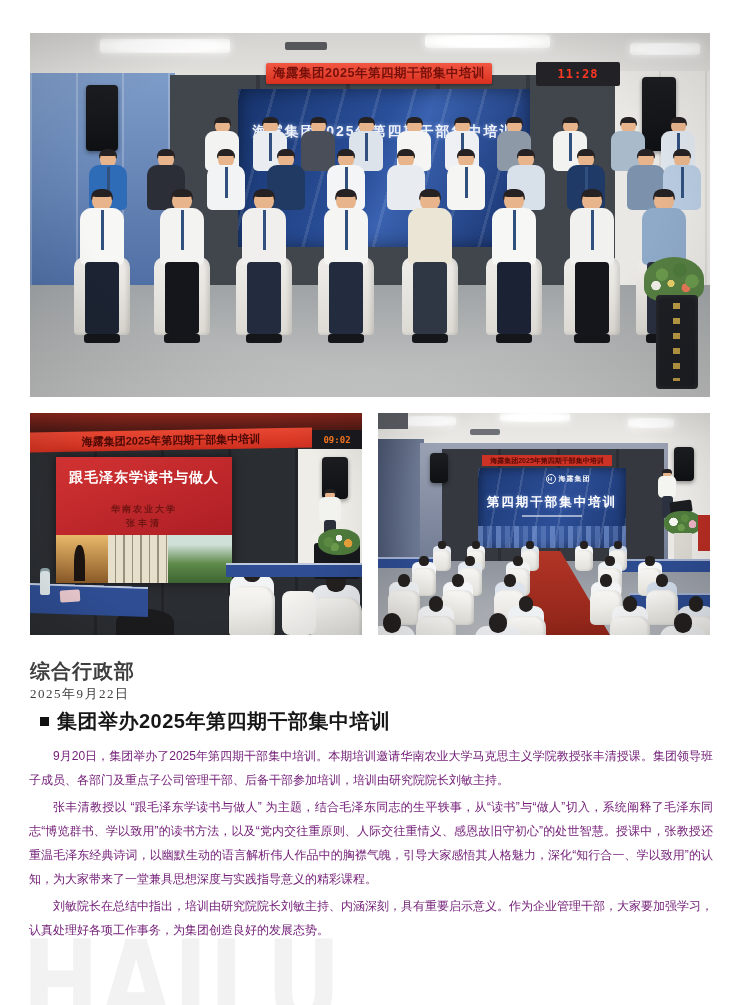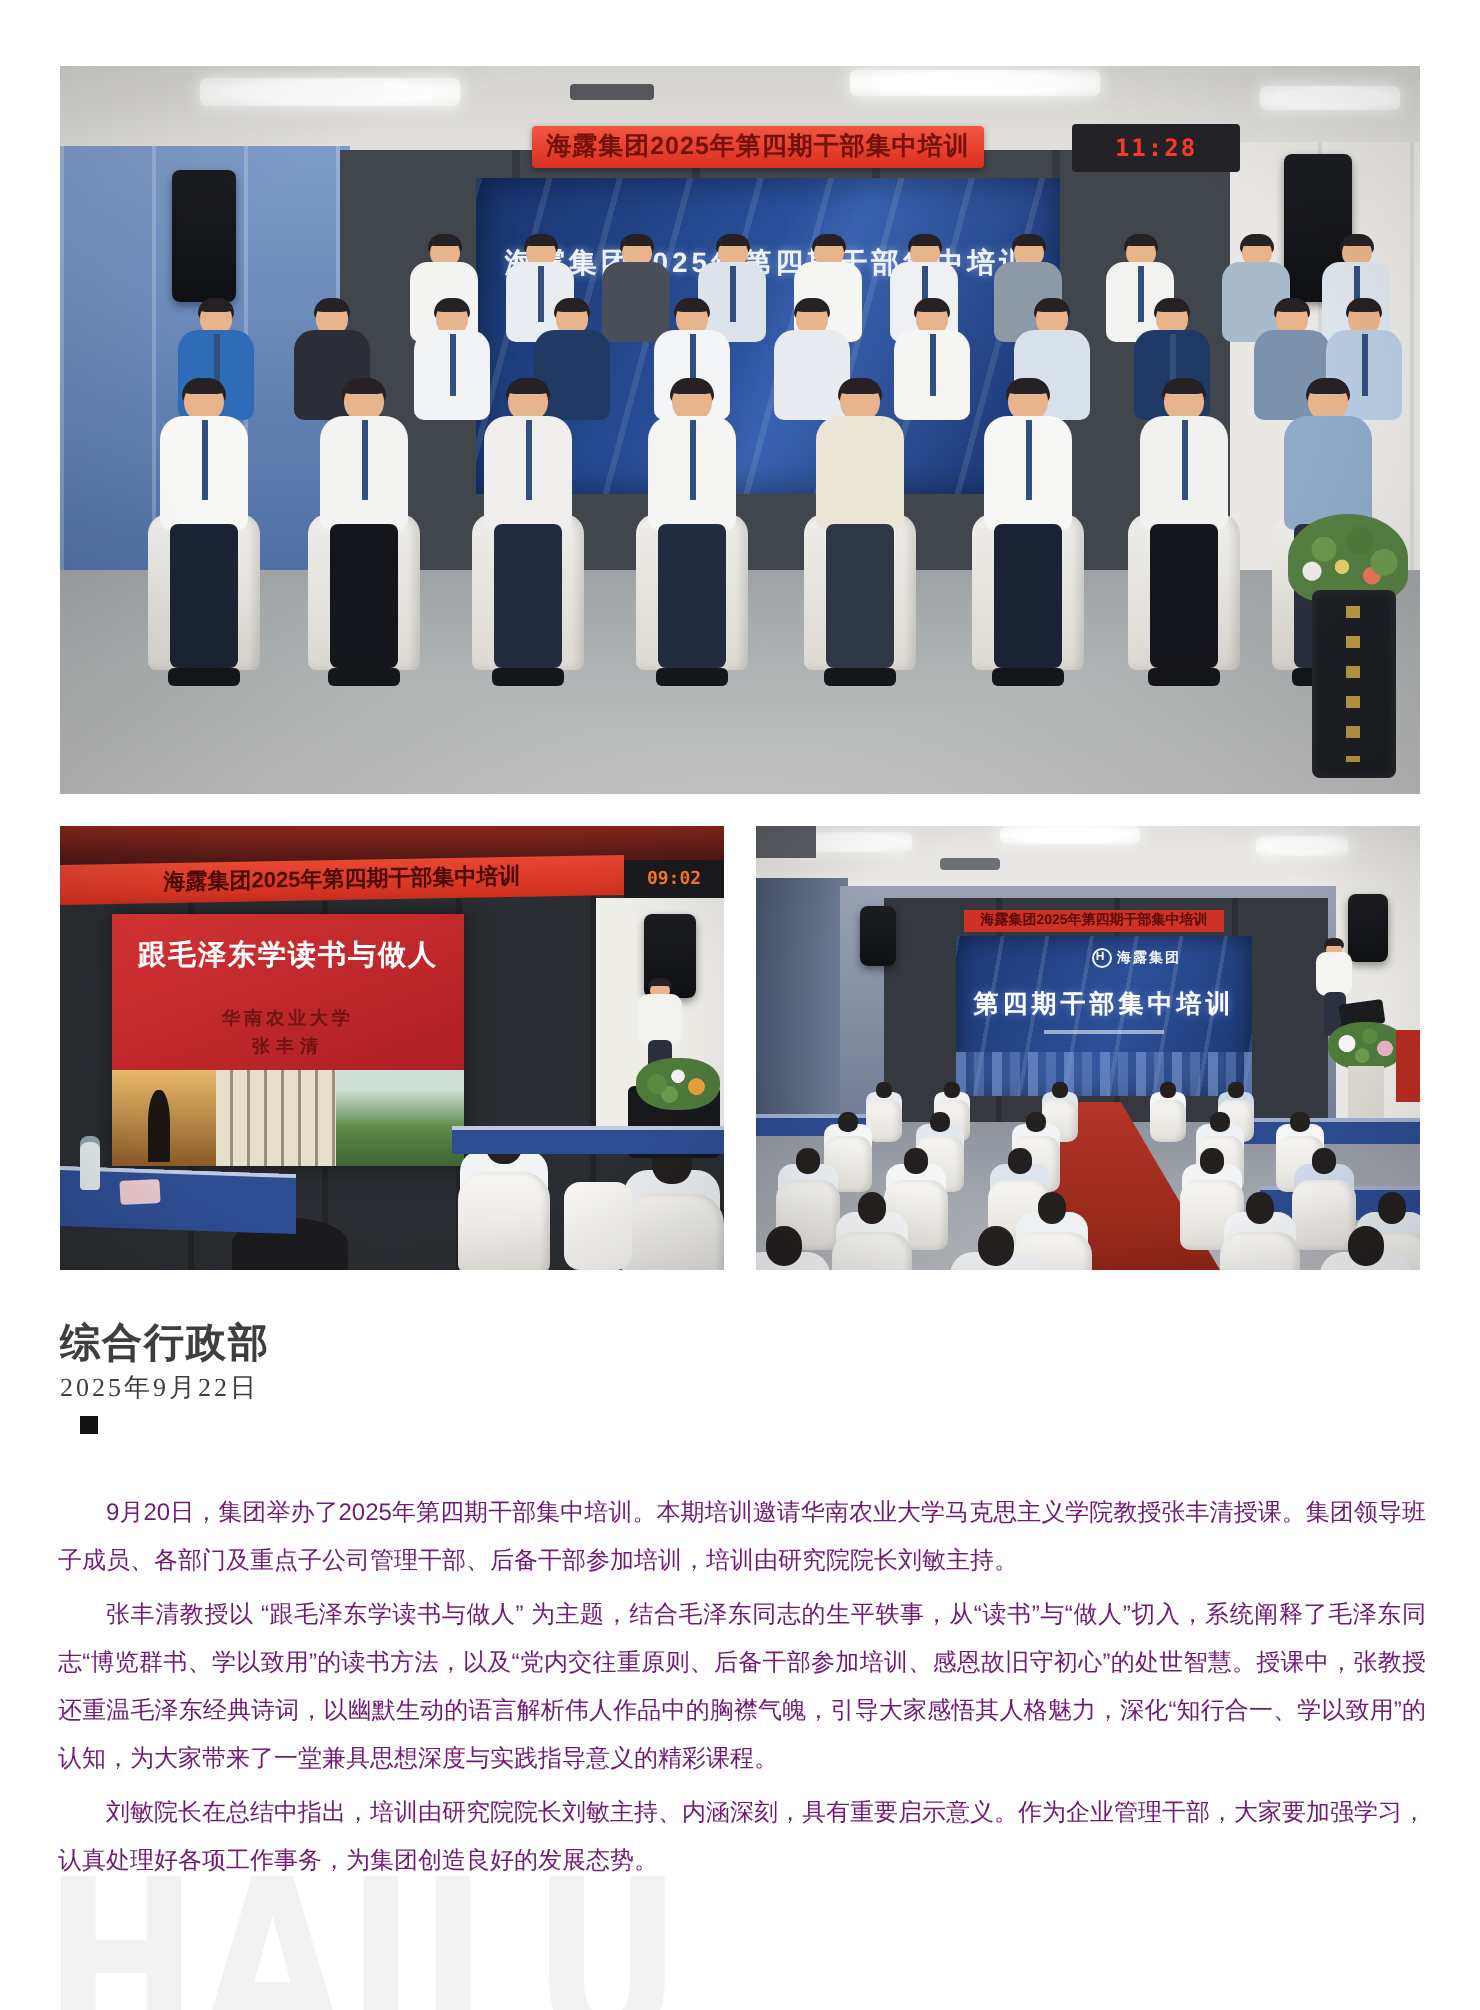--- a/index.html
+++ b/index.html
@@ -455,22 +455,23 @@
     <div style="left:296px;top:120px;width:18px;height:26px;background:#d8d5cf;"></div>
     <div style="left:320px;top:102px;width:12px;height:36px;background:#b42c22;"></div>
     <div class="vignette"></div>
   </figure>
 
   <div class="dept">综合行政部</div>
   <div class="date">2025年9月22日</div>
 
   <div class="headline">
     <span class="bullet"></span>
+    <span class="txt">集团举办2025年第四期干部集中培训</span>
   </div>
 
   <div class="body-text">
     <p>9月20日，集团举办了2025年第四期干部集中培训。本期培训邀请华南农业大学马克思主义学院教授张丰清授课。集团领导班子成员、各部门及重点子公司管理干部、后备干部参加培训，培训由研究院院长刘敏主持。</p>
-    <p>张丰清教授以 “跟毛泽东学读书与做人” 为主题，结合毛泽东同志的生平轶事，从“读书”与“做人”切入，系统阐释了毛泽东同志“博览群书、学以致用”的读书方法，以及“党内交往重原则、后备干部参加培训、感恩故旧守初心”的处世智慧。授课中，张教授还重温毛泽东经典诗词，以幽默生动的语言解析伟人作品中的胸襟气魄，引导大家感悟其人格魅力，深化“知行合一、学以致用”的认知，为大家带来了一堂兼具思想深度与实践指导意义的精彩课程。</p>
+    <p>张丰清教授以 “跟毛泽东学读书与做人” 为主题，结合毛泽东同志的生平轶事，从“读书”与“做人”切入，系统阐释了毛泽东同志“博览群书、学以致用”的读书方法，以及“党内交往重原则、人际交往重情义、感恩故旧守初心”的处世智慧。授课中，张教授还重温毛泽东经典诗词，以幽默生动的语言解析伟人作品中的胸襟气魄，引导大家感悟其人格魅力，深化“知行合一、学以致用”的认知，为大家带来了一堂兼具思想深度与实践指导意义的精彩课程。</p>
     <p>刘敏院长在总结中指出，培训由研究院院长刘敏主持、内涵深刻，具有重要启示意义。作为企业管理干部，大家要加强学习，认真处理好各项工作事务，为集团创造良好的发展态势。</p>
   </div>
 
   <div class="watermark">HAILU</div>
 </div>
 
 </body></html>

